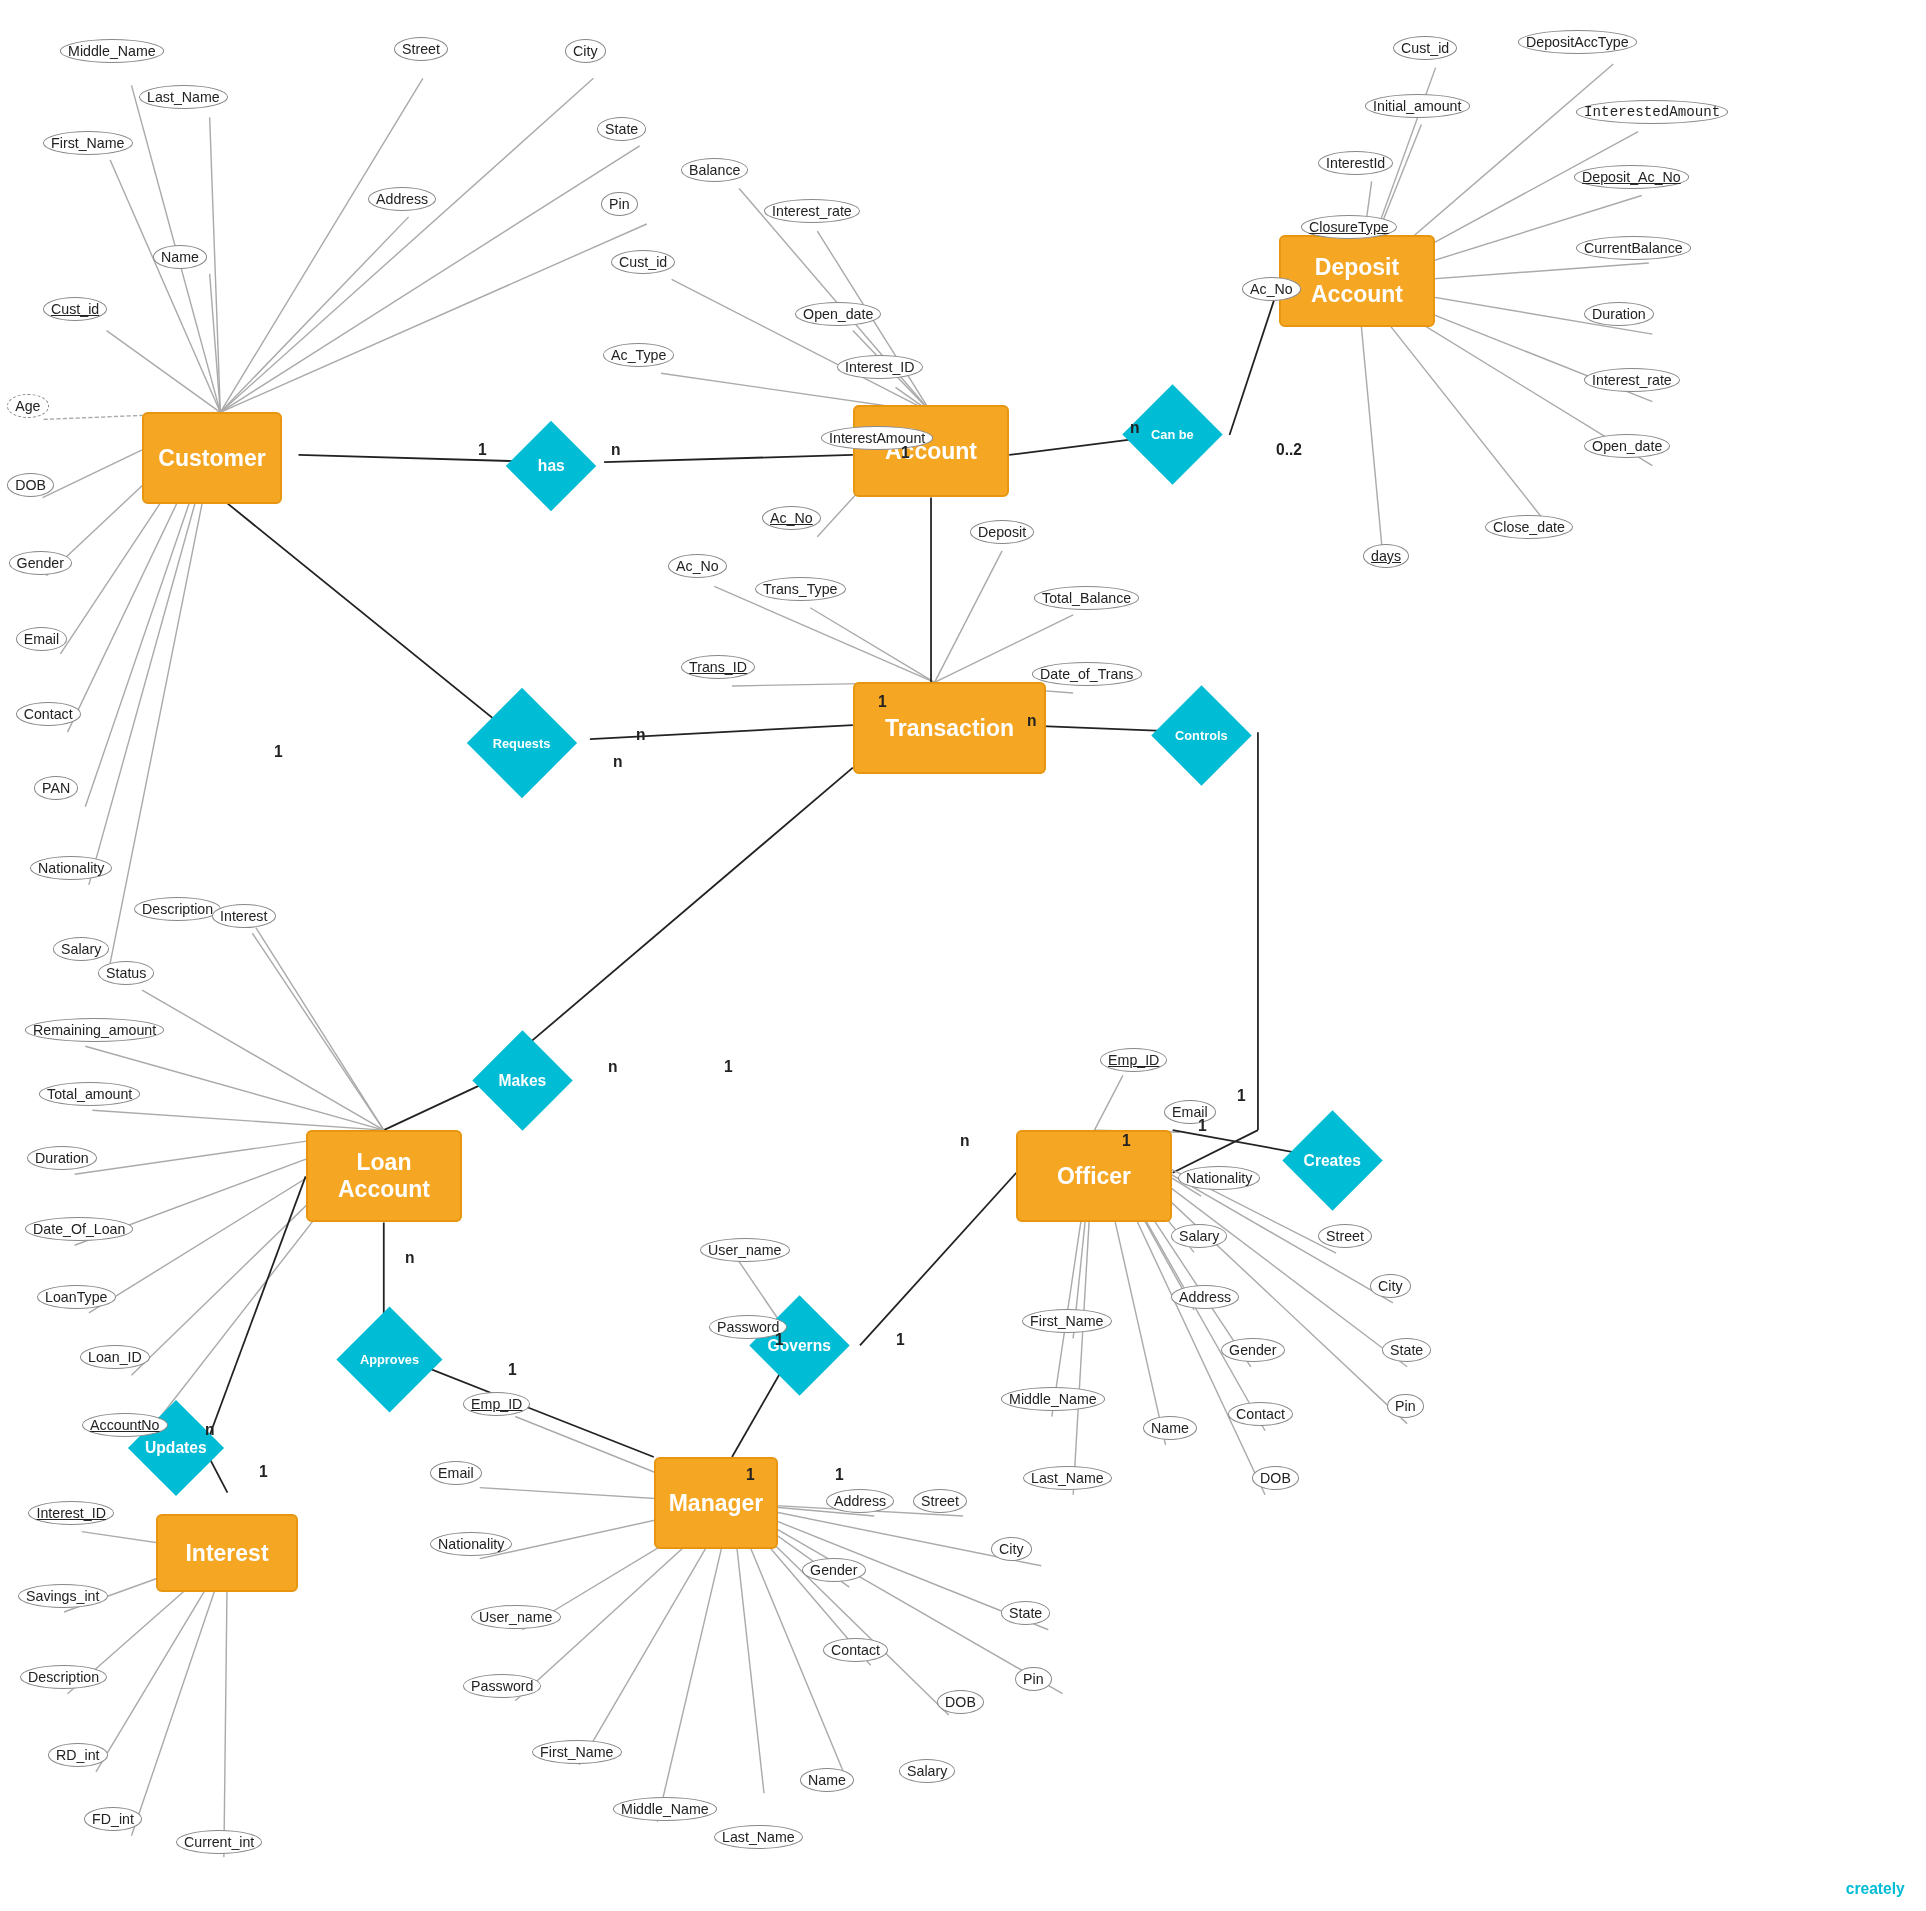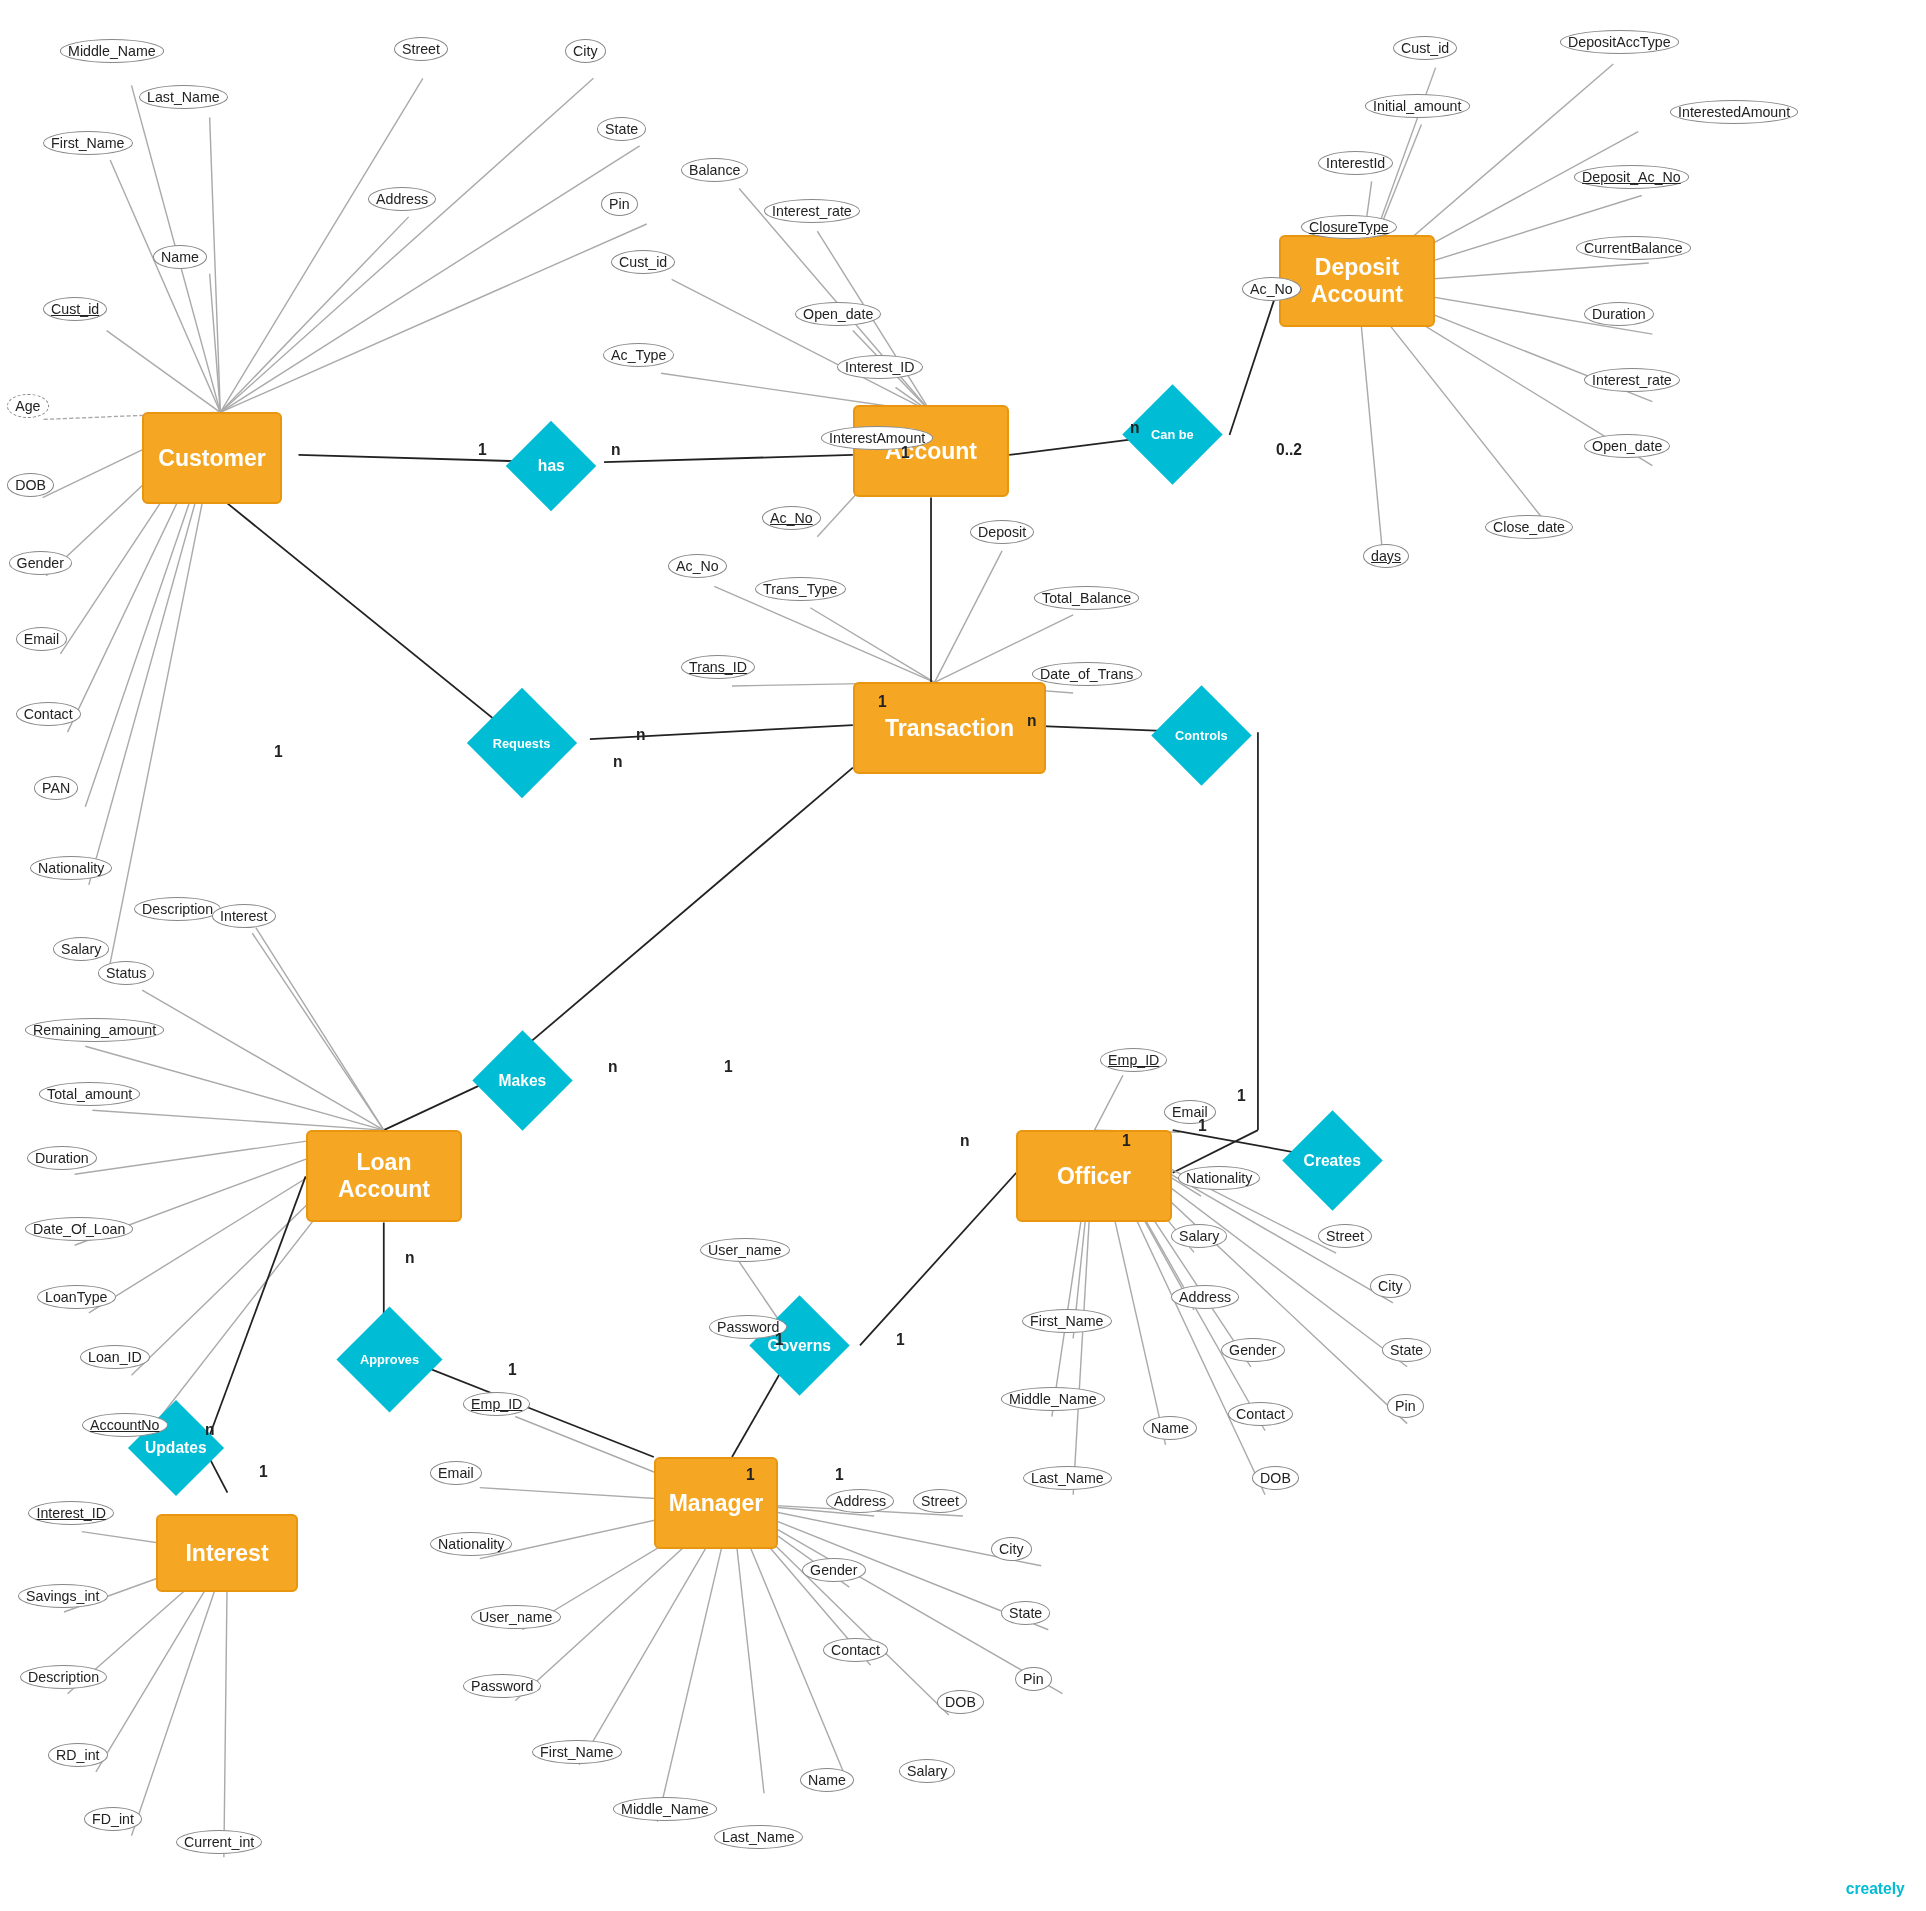--- a/index.html
+++ b/index.html
@@ -323,23 +323,23 @@
   <div class="attribute" style="left:681px;top:158px;">Balance</div>
   <div class="attribute" style="left:611px;top:250px;">Cust_id</div>
   <div class="attribute" style="left:764px;top:199px;">Interest_rate</div>
   <div class="attribute" style="left:603px;top:343px;">Ac_Type</div>
   <div class="attribute" style="left:795px;top:302px;">Open_date</div>
   <div class="attribute" style="left:837px;top:355px;">Interest_ID</div>
   <div class="attribute" style="left:821px;top:426px;">InterestAmount</div>
   <div class="attribute key-attr" style="left:762px;top:506px;">Ac_No</div>
 
   <div class="attribute" style="left:1393px;top:36px;">Cust_id</div>
-  <div class="attribute" style="left:1560px;top:30px;">DepositAccType</div>
+  <div class="attribute" style="left:1518px;top:30px;">DepositAccType</div>
   <div class="attribute" style="left:1365px;top:94px;">Initial_amount</div>
-  <div class="attribute" style="left:1670px;top:100px;">InterestedAmount</div>
+  <div class="attribute" style="left:1576px;top:100px;font-family:Liberation Mono, monospace;">InterestedAmount</div>
   <div class="attribute" style="left:1318px;top:151px;">InterestId</div>
   <div class="attribute key-attr" style="left:1574px;top:165px;">Deposit_Ac_No</div>
   <div class="attribute" style="left:1301px;top:215px;text-decoration:underline;">ClosureType</div>
   <div class="attribute" style="left:1576px;top:236px;">CurrentBalance</div>
   <div class="attribute" style="left:1242px;top:277px;">Ac_No</div>
   <div class="attribute" style="left:1584px;top:302px;">Duration</div>
   <div class="attribute" style="left:1584px;top:368px;">Interest_rate</div>
   <div class="attribute" style="left:1584px;top:434px;">Open_date</div>
   <div class="attribute" style="left:1485px;top:515px;">Close_date</div>
   <div class="attribute" style="left:1363px;top:544px;text-decoration:underline;">days</div>

